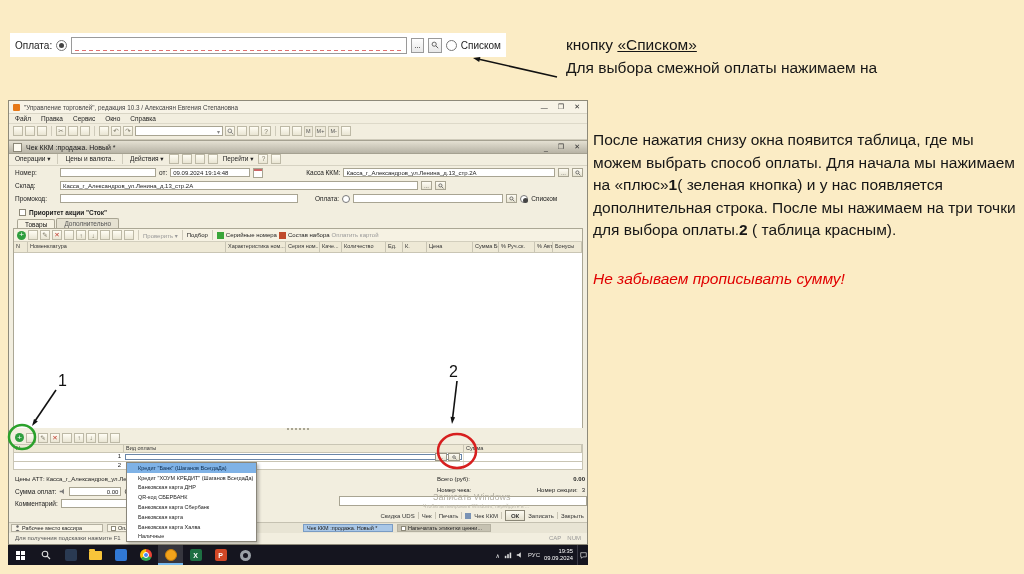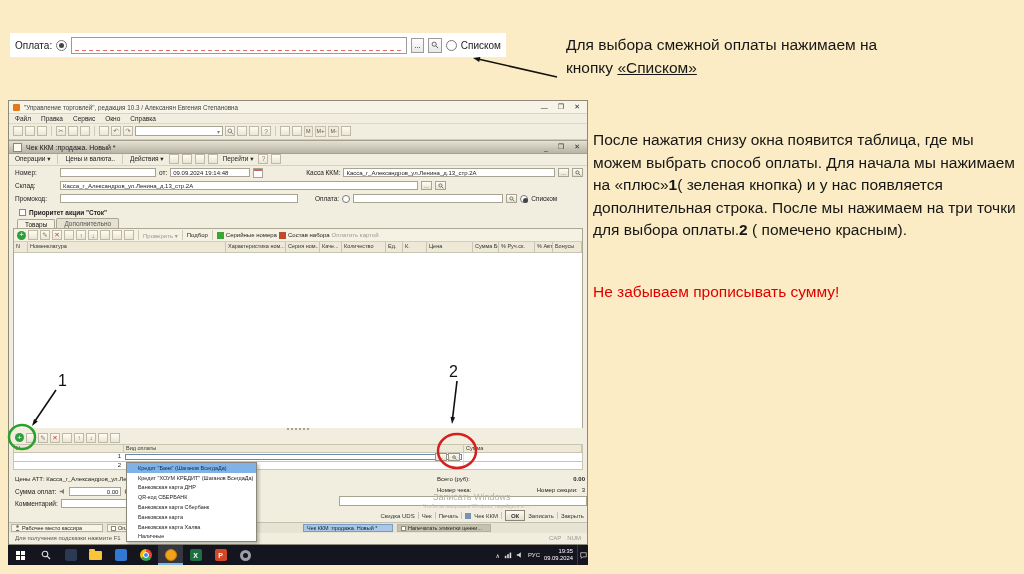--- a/index.html
+++ b/index.html
@@ -10,21 +10,21 @@
   .radio{width:11px;height:11px;border:1px solid #777;border-radius:50%;background:#fff;box-sizing:border-box;position:relative;flex:0 0 auto;}
   .radio.sel::after{content:"";position:absolute;left:2px;top:2px;width:5px;height:5px;border-radius:50%;background:#444;}
   .bigfield{flex:1;height:15px;border:1px solid #9a9a9a;background:#fff;position:relative;}
   .dashline{position:absolute;left:3px;right:3px;bottom:2px;height:1px;background:repeating-linear-gradient(90deg,#e07070 0 4px,transparent 4px 7px);}
   .sbtn{height:15px;border:1px solid #9a9a9a;background:linear-gradient(#fefefe,#e8e8e8);font-size:8px;display:flex;align-items:center;justify-content:center;padding:0 2px;box-sizing:border-box;}
   
   .callout1{position:absolute;left:566px;top:33px;width:430px;font-size:15.5px;line-height:23px;color:#161616;}
   .callout1 .ul{text-decoration:underline;}
   .callout2{position:absolute;left:593px;top:129px;width:428px;font-size:15.5px;line-height:22.5px;color:#161616;}
   .callout2 b{font-weight:bold;}
-  .warn{margin-top:39px;color:#e00000;}
+  .warn{margin-top:26px;color:#e00000;font-style:italic;}
   .marker{position:absolute;font-size:16px;color:#111;z-index:61;}
   
   .app{position:absolute;left:8px;top:100px;width:580px;height:445px;background:#f2eedf;border:1px solid #8e8a7a;box-sizing:border-box;font-size:6.5px;color:#222;}
   .tbar{position:absolute;left:0;top:0;right:0;height:12px;display:flex;align-items:center;gap:4px;padding:0 4px;background:#f7f3e6;border-bottom:1px solid #d9d5c5;}
   .appicon{width:7px;height:7px;background:#e77817;border-radius:1px;flex:0 0 auto;}
   .tbar .ttl{flex:1;font-size:6.3px;color:#444;overflow:hidden;white-space:nowrap;}
   .wbtn{font-size:7px;color:#333;padding:0 3px;}
   .menubar{position:absolute;left:0;top:12px;right:0;height:10px;display:flex;gap:10px;align-items:center;padding:0 6px;border-bottom:1px solid #ddd9c9;}
   .toolbar{position:absolute;left:0;top:22px;right:0;height:16px;display:flex;align-items:center;gap:2px;padding:0 4px;border-bottom:1px solid #cfcbbb;}
   .ti{width:10px;height:10px;border:1px solid #bdb9a6;background:linear-gradient(#fffdf4,#e9e5d3);box-sizing:border-box;font-size:6.5px;color:#7a7664;display:flex;align-items:center;justify-content:center;}
@@ -118,26 +118,26 @@
       <svg width="8" height="8" viewBox="0 0 10 10">
           <circle cx="4" cy="4" r="2.6" fill="none" stroke="#555" stroke-width="1.1"></circle>
           <line x1="6" y1="6" x2="9" y2="9" stroke="#555" stroke-width="1.2"></line>
         </svg>
     </span>
     <span class="radio"></span>
     <span class="lab">Списком</span>
   </div>
 
   <div class="callout1">
+    <div><span>кнопку </span><span class="ul">«Списком»</span></div>
     <div>Для выбора смежной оплаты нажимаем на</div>
-    <div><span>кнопку </span><span class="ul">«Списком»</span></div>
   </div>
 
   <div class="callout2">
-    <div><span>После нажатия снизу окна появится таблица, где мы можем выбрать способ оплаты. Для начала мы нажимаем на «плюс»</span><b>1</b><span>( зеленая кнопка) и у нас появляется дополнительная строка. После мы нажимаем на три точки для выбора оплаты.</span><b>2</b><span> ( помечено красным).</span></div>
+    <div><span>После нажатия снизу окна появится таблица, где мы можем выбрать способ оплаты. Для начала мы нажимаем на «плюс»</span><b>1</b><span>( зеленая кнопка) и у нас появляется дополнительная строка. После мы нажимаем на три точки для выбора оплаты.</span><b>2</b><span> ( таблица красным).</span></div>
     <div class="warn">Не забываем прописывать сумму!</div>
   </div>
 
   <div class="marker" style="left:58px;top:372px;">1</div>
   <div class="marker" style="left:449px;top:363px;">2</div>
 
   <div class="app">
 
     <div class="tbar">
       <span class="appicon"></span>

